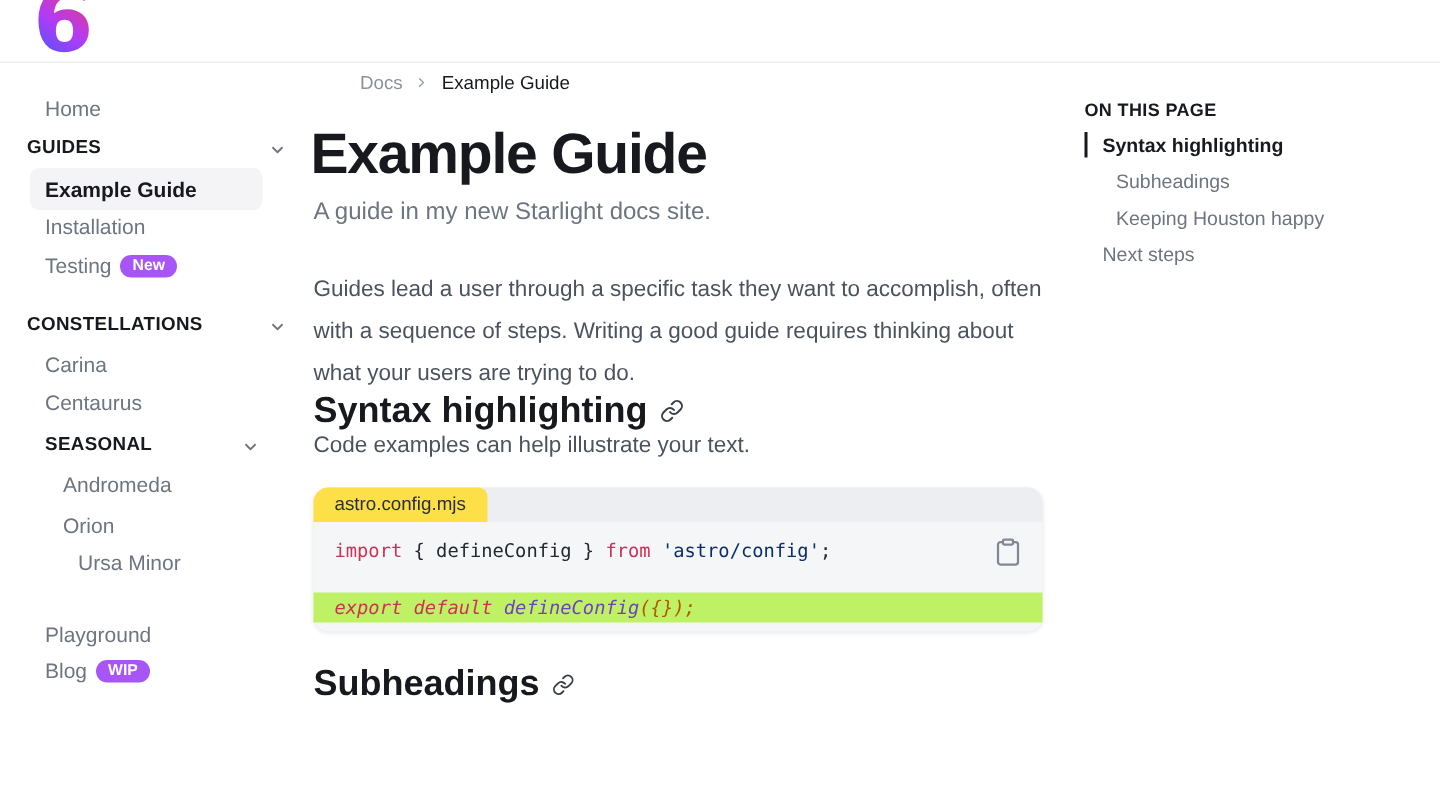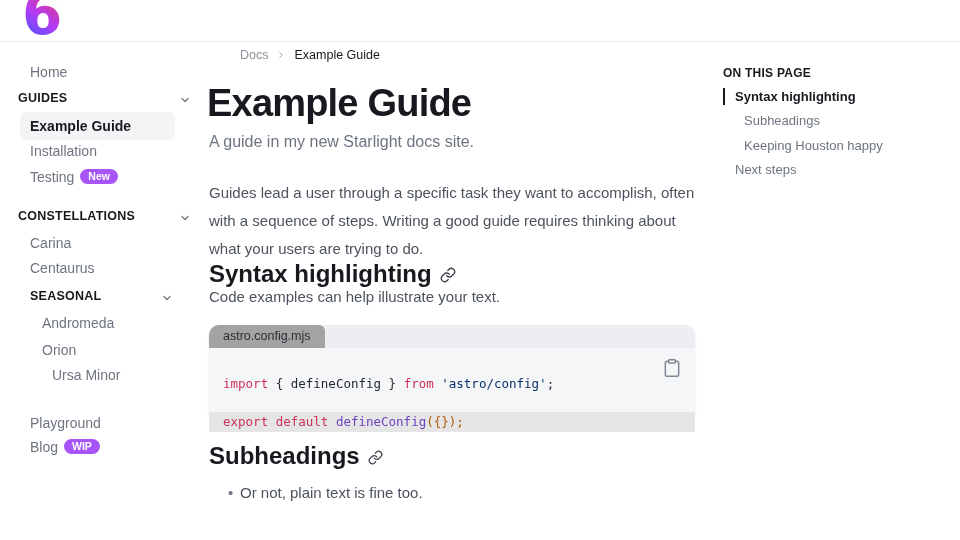--- a/index.html
+++ b/index.html
@@ -46,27 +46,27 @@
   .h2 { position:absolute; left:209px; display:flex; align-items:center; gap:8px;
     font-size:24px; font-weight:700; color:#17191e; }
   .h2-sub { position:absolute; left:209px; top:288px; font-size:15px; color:#4d535e; }
   .anchor-icon { cursor:pointer; margin-top:3px; }
 
   
   .code-frame { position:absolute; left:209px; top:325px; width:486px; height:96px;
     background:#f5f6f8; border-radius:10px; box-shadow:0 1px 3px rgba(23,25,30,.10); }
   .code-tabs { position:absolute; top:0; left:0; width:100%; height:23px; background:#eceef2;
     border-radius:10px 10px 0 0; }
-  .code-tab { position:absolute; top:0; left:0; height:23px; min-width:108px; background:#a3a3a3;
+  .code-tab { position:absolute; top:0; left:0; height:23px; min-width:108px; background:#fde047;
     border-radius:10px 6px 0 0; font-size:12.5px; line-height:23px; padding:0 14px; color:#2a2e36; }
-  .code-body { position:absolute; top:40px; left:0; width:100%;
+  .code-body { position:absolute; top:23px; left:0; width:100%;
     font-family:"DejaVu Sans Mono","Liberation Mono",monospace; font-size:12.5px; }
   .code-line { height:18.5px; line-height:18.5px; padding-left:14px; white-space:pre; }
   .code-line.first { margin-top:10px; }
-  .code-line.mark { height:20px; line-height:20px; background:#e5e5e5; }
+  .code-line.mark { height:20px; line-height:20px; background:#bef264;font-style:italic; }
   .tok-kw { color:#cd3157; } .tok-fg { color:#24292f; } .tok-str { color:#0a3069; }
   .tok-fn { color:#6f42c1; } .tok-pn { color:#b25900; }
   .copy-btn { position:absolute; right:13px; top:33px; width:20px; height:20px; cursor:pointer; }
 
   
   .bullets { position:absolute; left:228px; top:483px; list-style:none; }
   .bullets li { position:relative; padding-left:12px; height:20px; line-height:20px;
     font-size:15px; color:#4d535e; margin-bottom:5px; }
   .bullets li::before { content:"•"; position:absolute; left:0; top:0; color:#6e7580; }
   .inline-link { font-weight:700; color:#17191e; text-decoration:underline;
@@ -202,23 +202,20 @@
   <span>Subheadings</span>
   <span class="anchor-icon">
     <svg width="15" height="15" viewBox="0 0 24 24" fill="none" stroke="#3a3f47" stroke-width="2" stroke-linecap="round" stroke-linejoin="round">
         <path d="M10 13a5 5 0 0 0 7.54.54l3-3a5 5 0 0 0-7.07-7.07l-1.72 1.71"></path>
         <path d="M14 11a5 5 0 0 0-7.54-.54l-3 3a5 5 0 0 0 7.07 7.07l1.71-1.71"></path>
       </svg>
   </span>
 </div>
 
 <ul class="bullets">
-  <li>
-    <span>Or not, plain text is fine too.</span>
-  </li>
 </ul>
 
 <div>
   <div class="toc-heading">ON THIS PAGE</div>
   <div class="toc-bar"></div>
   <div class="toc-item active" style="left:735px; top:88px;">Syntax highlighting</div>
   <div class="toc-item" style="left:744px; top:112px;">Subheadings</div>
   <div class="toc-item" style="left:744px; top:137px;">Keeping Houston happy</div>
   <div class="toc-item" style="left:735px; top:161px;">Next steps</div>
 </div>

